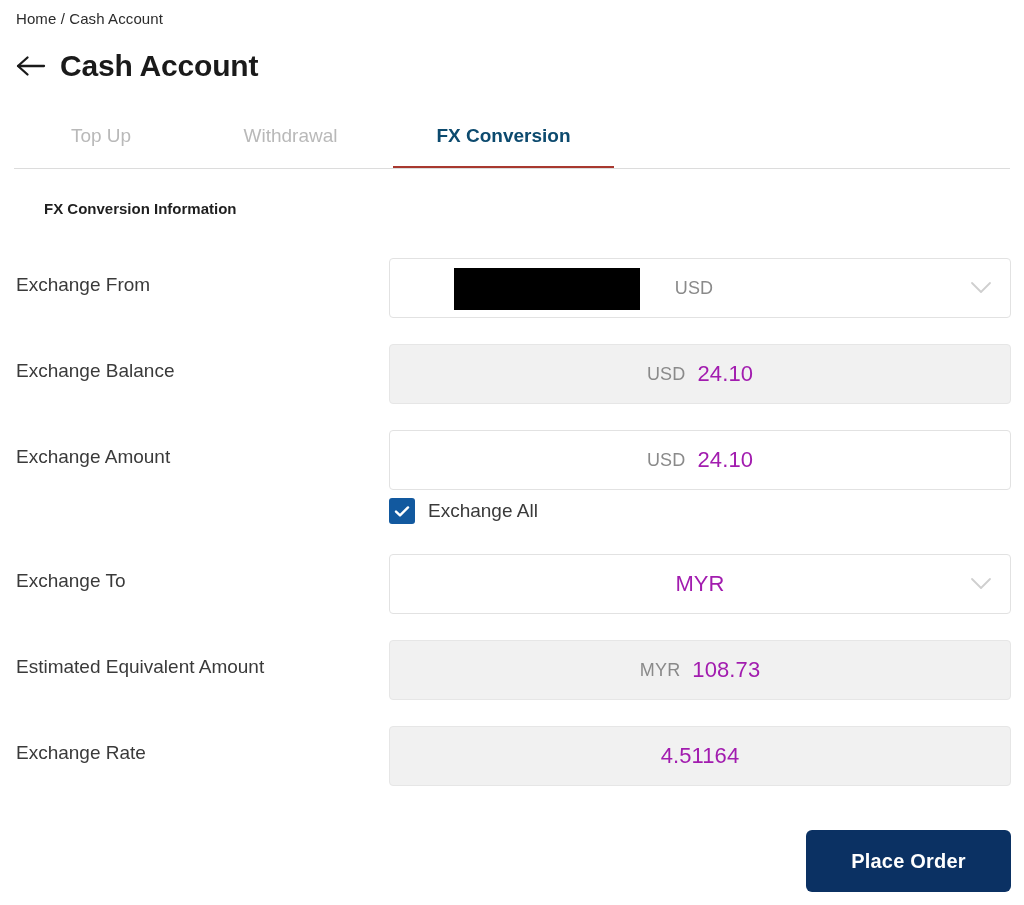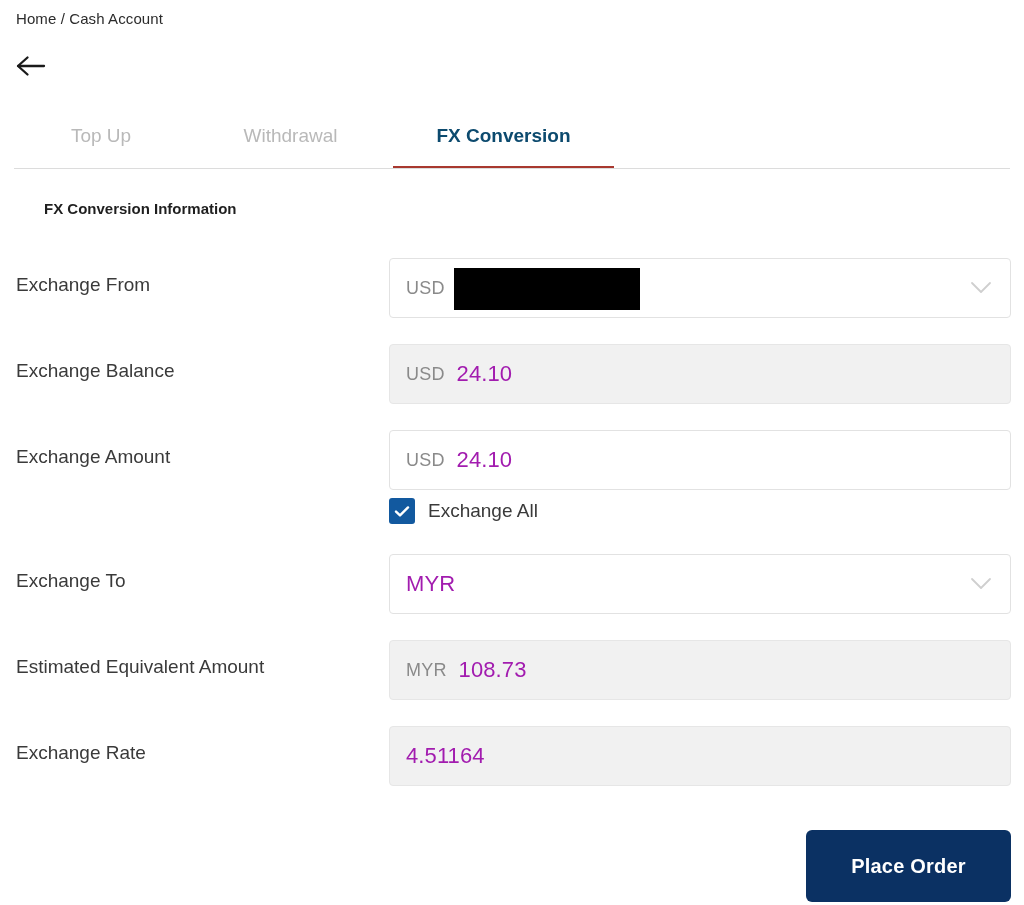--- a/index.html
+++ b/index.html
@@ -142,20 +142,21 @@
     left: 389px;
     top: 10px;
     width: 622px;
     height: 60px;
     border: 1px solid #e2e2e2;
     border-radius: 4px;
     background: #ffffff;
     display: flex;
     align-items: center;
     padding: 0 16px;
+    justify-content: center;
   }
   .field.readonly {
     background: #f1f1f1;
     border-color: #e6e6e6;
   }
   .field.select { cursor: pointer; }
 
   .ccy {
     font-size: 18px;
     color: #8a8a8a;
@@ -223,21 +224,21 @@
     left: 0;
     top: 830px;
     width: 1024px;
     height: 62px;
   }
   .place-order-btn {
     position: absolute;
     left: 806px;
     top: 0;
     width: 205px;
-    height: 72px;
+    height: 62px;
     background: #0b3163;
     color: #ffffff;
     border: none;
     border-radius: 6px;
     font-family: "Liberation Sans", sans-serif;
     font-size: 20px;
     font-weight: bold;
     letter-spacing: 0.2px;
     cursor: pointer;
   }
@@ -247,20 +248,21 @@
 
 <div class="breadcrumb">Home / Cash Account</div>
 
 <div class="title-row">
   <span class="back-arrow">
     <svg width="32" height="22" viewBox="0 0 32 22" aria-hidden="true">
       <path d="M12.5 2.5 L3 11 L12.5 19.5" fill="none" stroke="#1a1a1a" stroke-width="2.3" stroke-linecap="round" stroke-linejoin="round"></path>
       <line x1="3.2" y1="11" x2="29" y2="11" stroke="#1a1a1a" stroke-width="2.3" stroke-linecap="round"></line>
     </svg>
   </span>
+  <span class="page-title">Cash Account</span>
 </div>
 
 <div class="tabs">
   <div class="tab" id="tab-1">Withdrawal</div>
   <div class="tab" id="tab-0">Top Up</div>
   <div class="tab active" id="tab-2">FX Conversion</div>
   <div class="tabs-underline"></div>
 </div>
 
 <div class="section-heading">FX Conversion Information</div>

